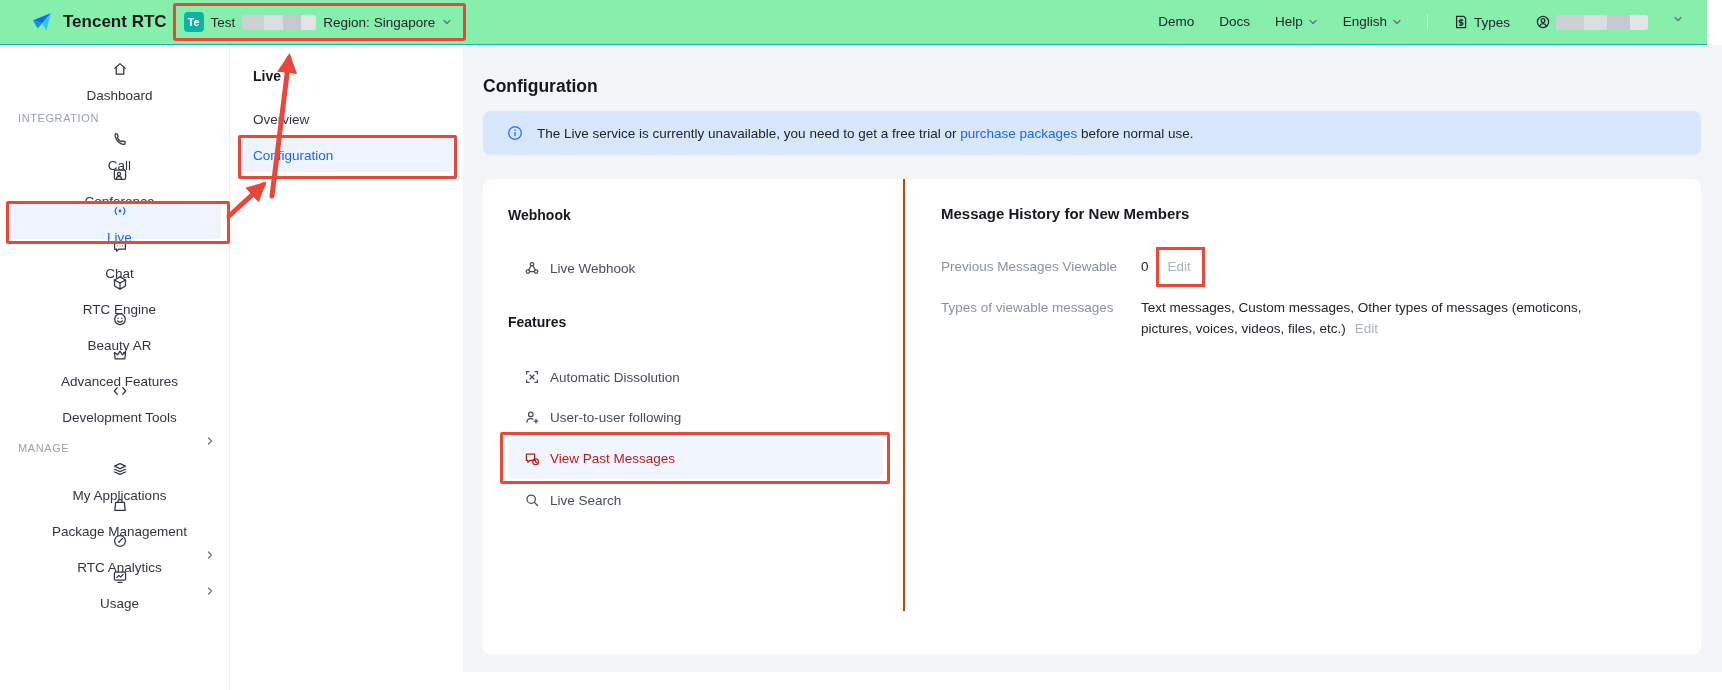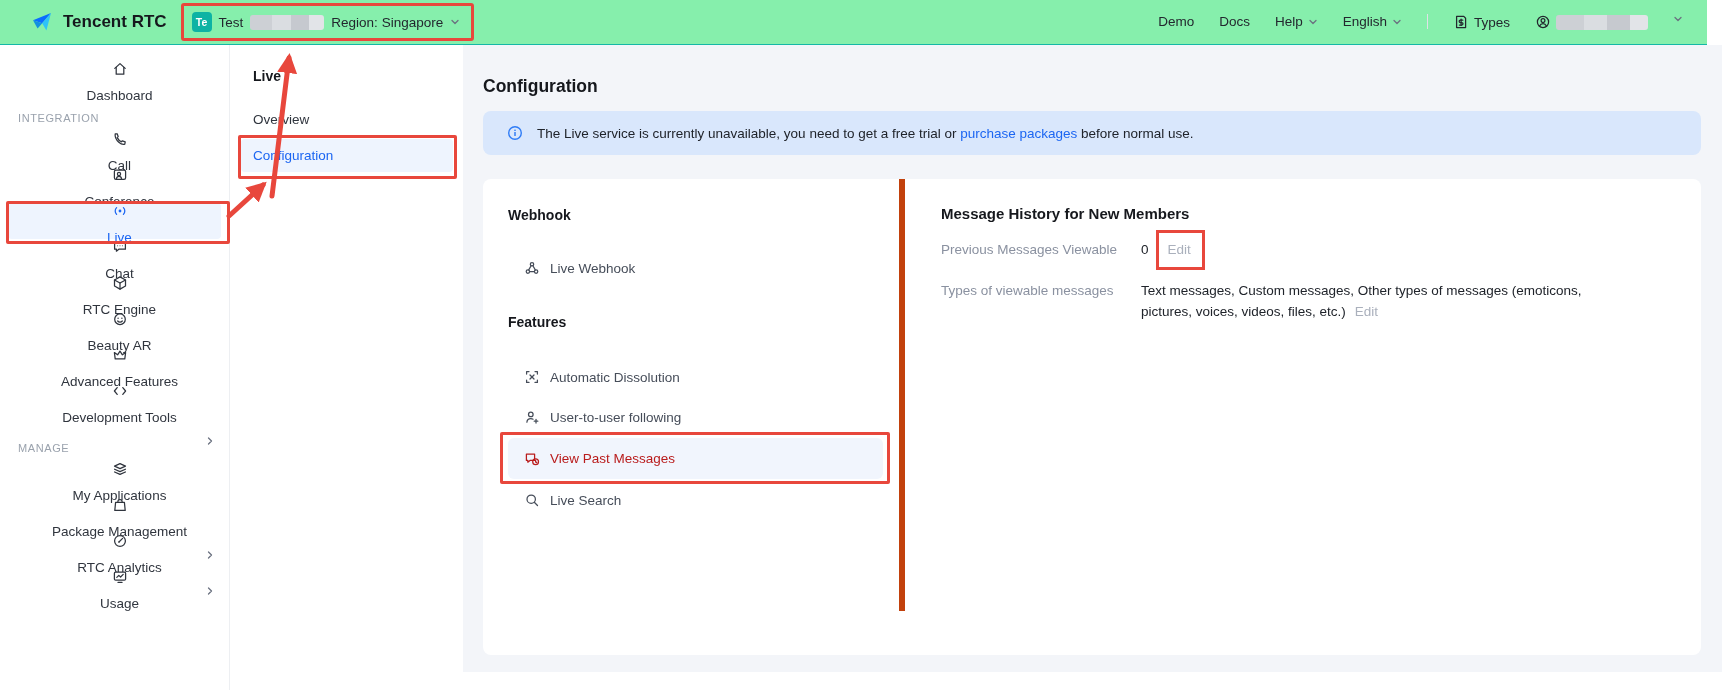--- a/index.html
+++ b/index.html
@@ -5,21 +5,21 @@
   * { margin:0; padding:0; box-sizing:border-box; }
   html,body { width:1722px; height:690px; overflow:hidden; background:#fff;
     font-family:"Liberation Sans", sans-serif; -webkit-font-smoothing:antialiased; }
   body { position:relative; }
 
   
   .topbar { position:absolute; top:0; left:0; right:15px; height:45px; background:#86efac;
     border-bottom:1px solid #14b8a6; display:flex; align-items:center; z-index:20; }
   .brand { display:flex; align-items:center; gap:9px; padding-left:30px;
     font-weight:700; font-size:17px; color:#16181d; }
-  .selector { margin-left:14px; display:flex; align-items:center; height:38px;
+  .selector { margin-left:6px; display:flex; align-items:center; height:38px;
     border:3px solid #e8473c; border-radius:3px; padding:0 11px 0 8px; gap:7px; cursor:pointer; }
   .sel-badge { width:20px; height:20px; border-radius:4px; background:#0db3a4; color:#fff;
     font-size:10.5px; font-weight:700; display:flex; align-items:center; justify-content:center; }
   .sel-text { font-size:13.5px; color:#23272e; }
   .blob { height:15px; border-radius:3px;
     background:linear-gradient(90deg,#cdd0d5 0 30%,#dadde1 30% 55%,#c6c9cf 55% 80%,#e2e4e8 80% 100%); }
   .blob-app { width:74px; }
   .blob-acct { width:92px; }
   .topnav { margin-left:auto; display:flex; align-items:flex-start; gap:25px; padding-right:24px;
     font-size:13.5px; color:#23272e; }
@@ -49,31 +49,31 @@
   .submenu-item.active { background:#eef4fe; color:#1c66f2; margin-top:3px; }
 
   
   .main { position:absolute; top:45px; left:463px; right:0; bottom:0; background:#fff; }
   .main-gray { height:627px; background:#f3f5f9; padding:0 21px 0 20px; overflow:hidden; }
   .page-title { font-size:17.5px; font-weight:700; color:#16181d; padding-top:31px; }
   .banner { margin-top:14px; height:44px; background:#d9e7fc; border-radius:8px; display:flex;
     align-items:center; padding:0 18px 0 24px; gap:14px; font-size:13.5px; color:#20242b; }
   .banner-link { color:#1c66f2; cursor:pointer; }
   .card { margin-top:24px; height:476px; background:#fff; border-radius:8px; display:flex; padding-bottom:44px; }
-  .card-left { width:422px; border-right:6px solid #c2410c; padding:28px 0 0 25px; }
+  .card-left { width:422px; border-right:2px solid #c2410c; padding:28px 0 0 25px; }
   .group-header { font-size:14px; font-weight:700; color:#16181d; height:18px; }
   .group-header.features { margin-top:27px; }
   .feat-row { width:375px; height:38px; display:flex; align-items:center; gap:10px; padding-left:16px;
     border-radius:6px; font-size:13.5px; color:#464d59; cursor:pointer; position:relative; margin-top:2px; }
   .feat-row.hook { margin-top:24px; }
   .feat-row.firstfeat { margin-top:26px; }
   .feat-row.active { background:#f1f5fd; color:#b91c1c; height:41px; }
   .card-right { flex:1; padding:26px 40px 0 36px; }
   .panel-title { font-size:15px; font-weight:700; color:#16181d; }
-  .prow { display:flex; margin-top:17px; font-size:13.5px; align-items:flex-start; }
+  .prow { display:flex; margin-top:34px; font-size:13.5px; align-items:flex-start; }
   .prow.second { margin-top:20px; }
   .plabel { width:200px; flex:none; color:#8a91a0; line-height:21px; }
   .pvalue { color:#20242b; line-height:21px; }
   .pvalue.inline { display:flex; align-items:center; gap:19px; }
   .pvalue.wrap { max-width:462px; }
   .edit-link { color:#aab0bc; cursor:pointer; position:relative; display:inline-block; }
   .edit-link.after { margin-left:9px; }
 
   
   .red-box { position:absolute; border:3px solid #e8473c; border-radius:2px; pointer-events:none; z-index:30; }

